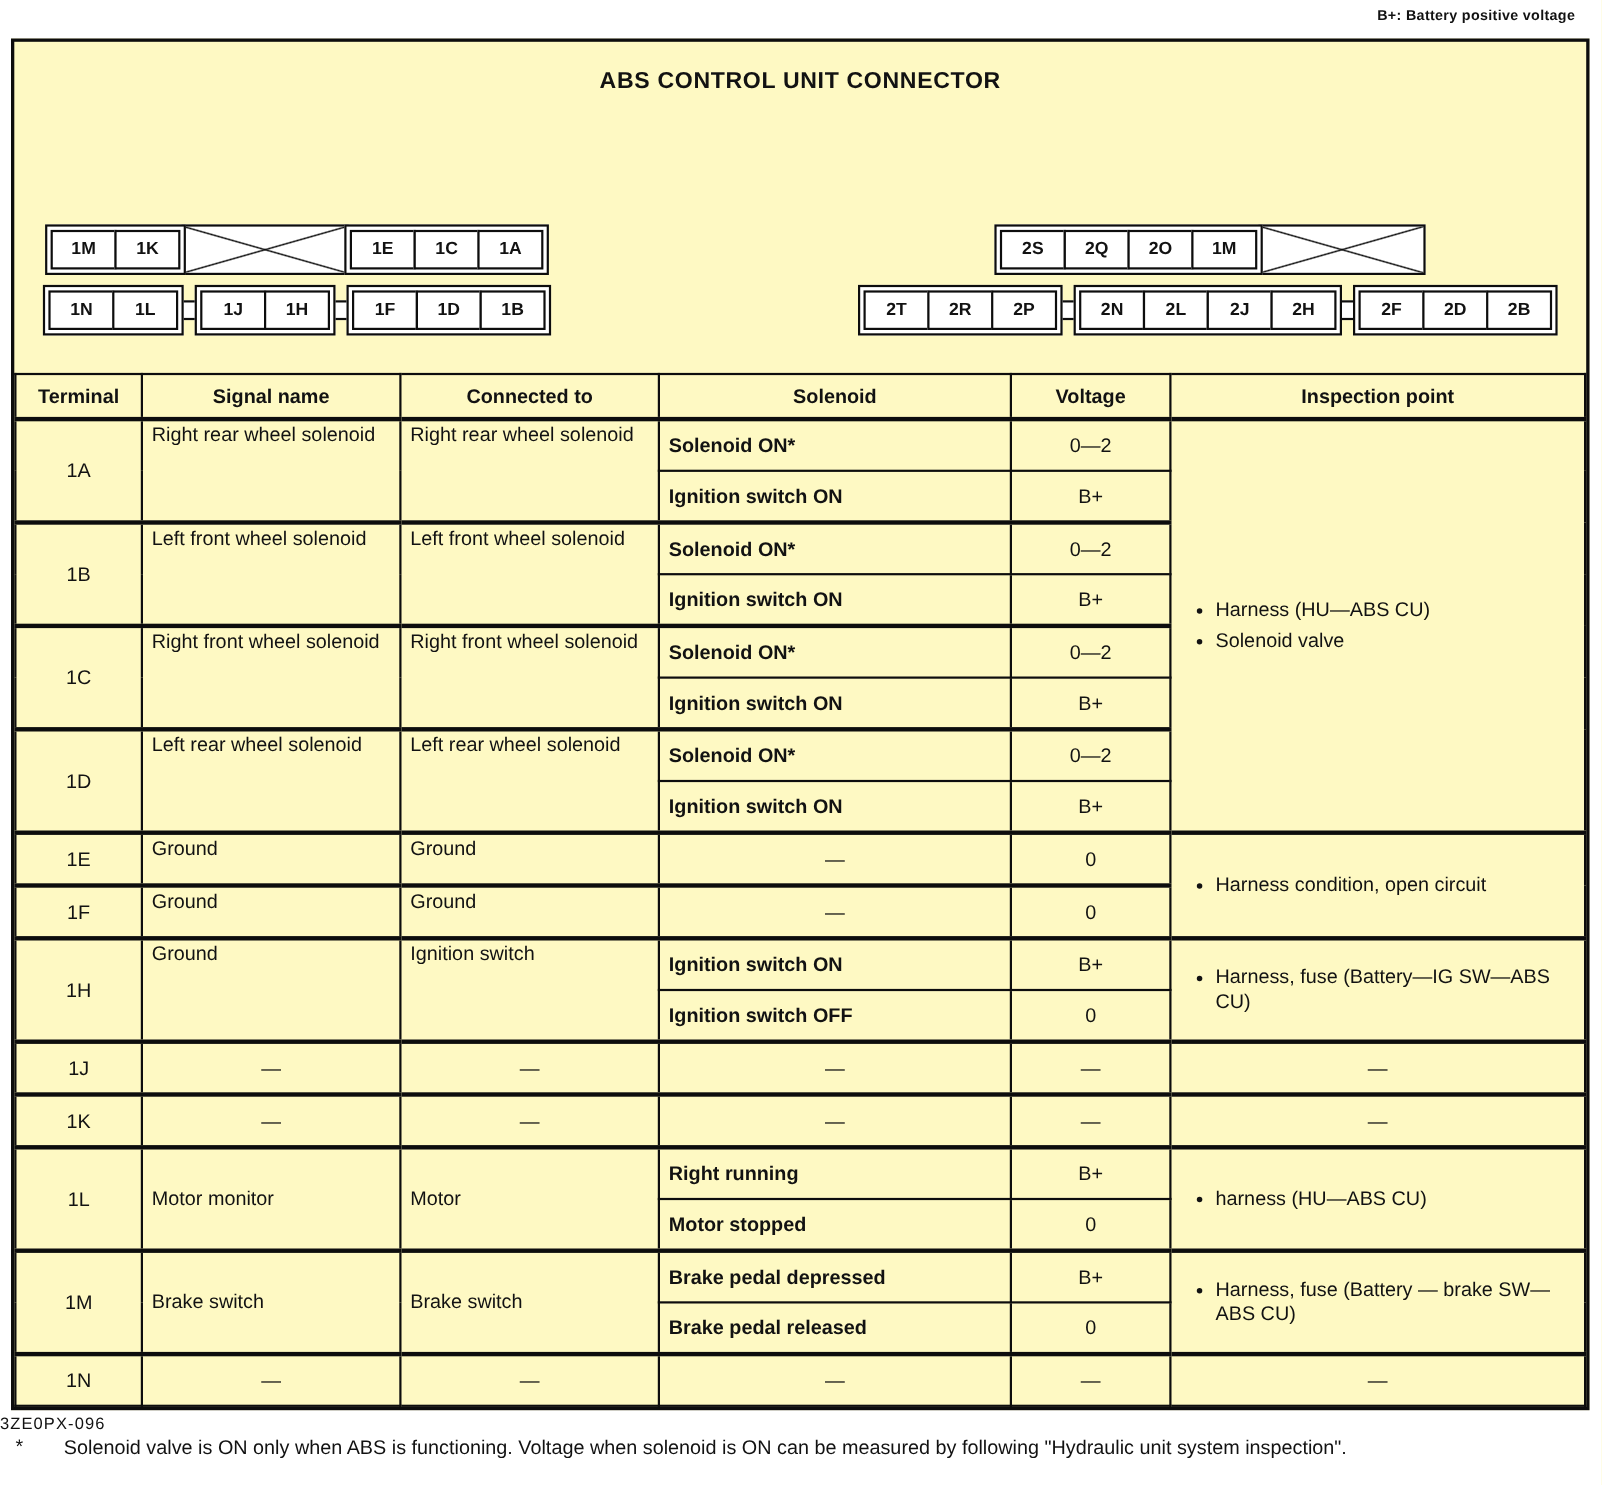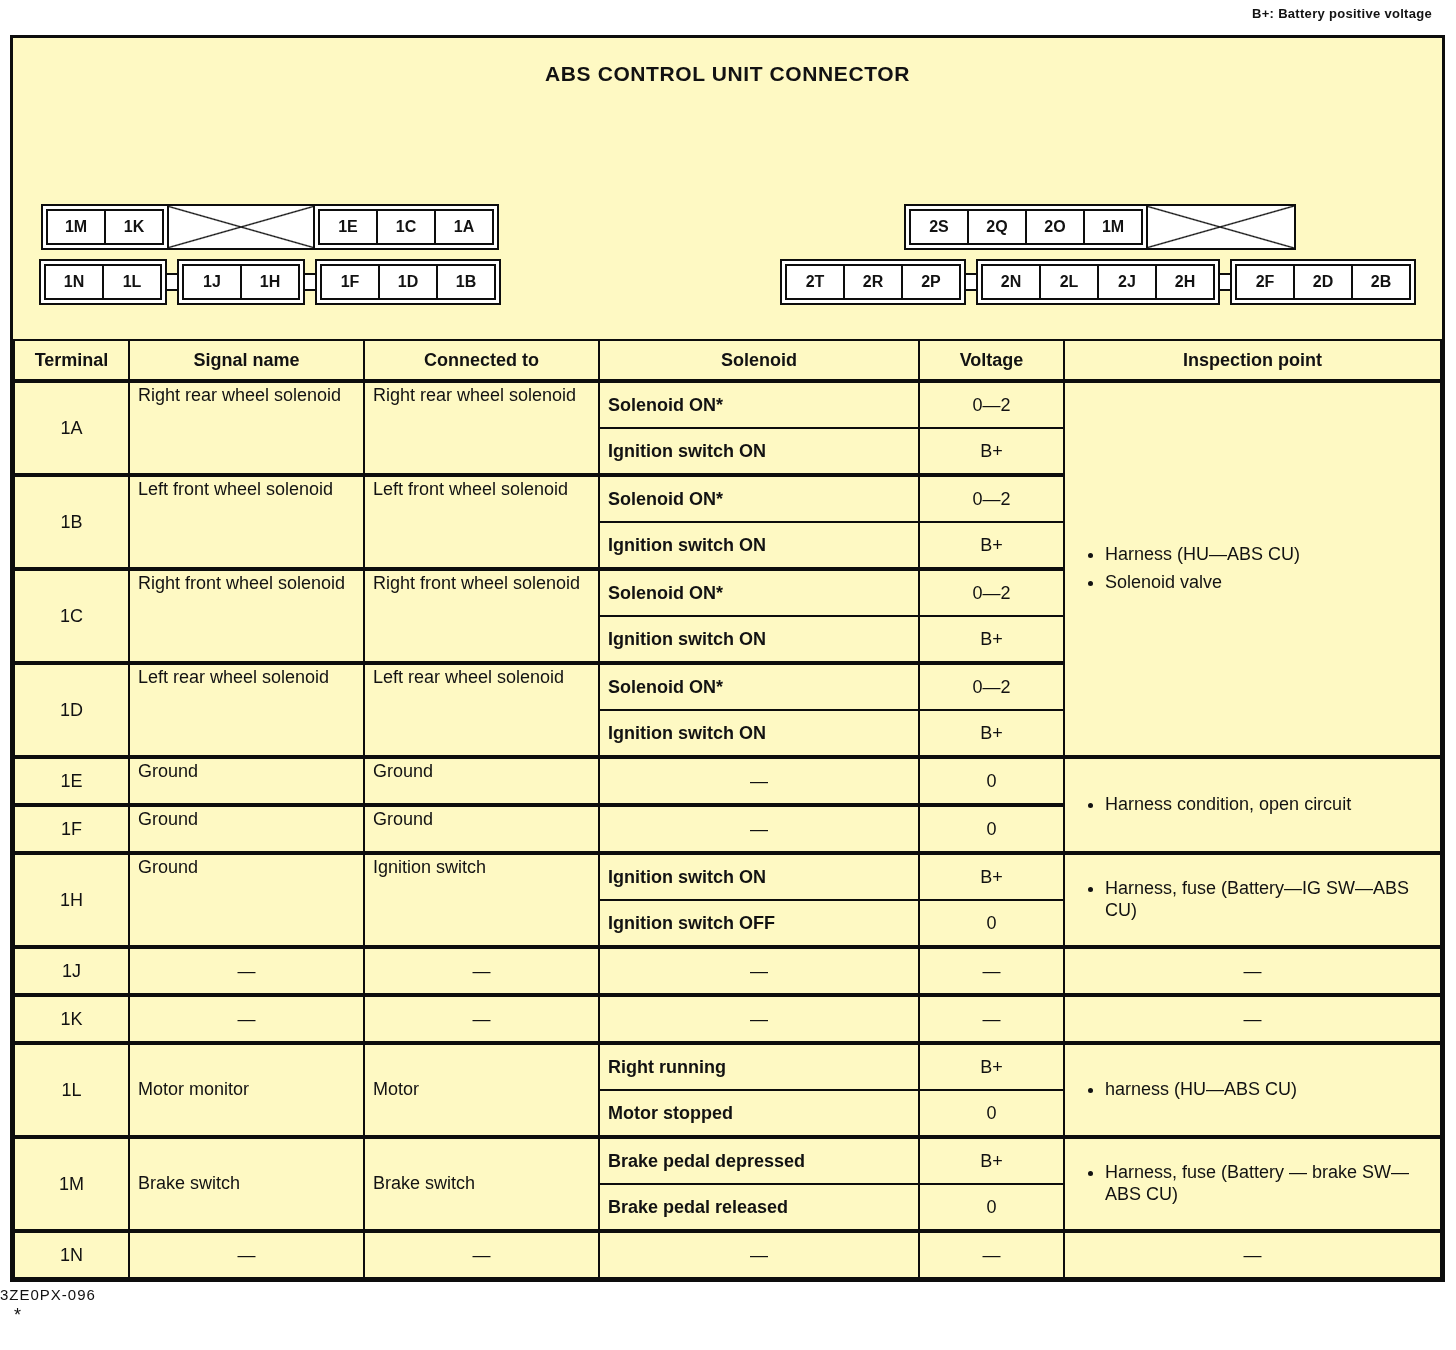--- a/index.html
+++ b/index.html
@@ -348,13 +348,14 @@
         <td class="ctr">—</td>
       </tr>
     </tbody>
   </table>
 </div>
 
 <div class="fig-code">3ZE0PX-096</div>
 
 <div class="footnote">
   <span class="mark">*</span>
+  <p>Solenoid valve is ON only when ABS is functioning. Voltage when solenoid is ON can be measured by following "Hydraulic unit system inspection".</p>
 </div>
 
 </body></html>

